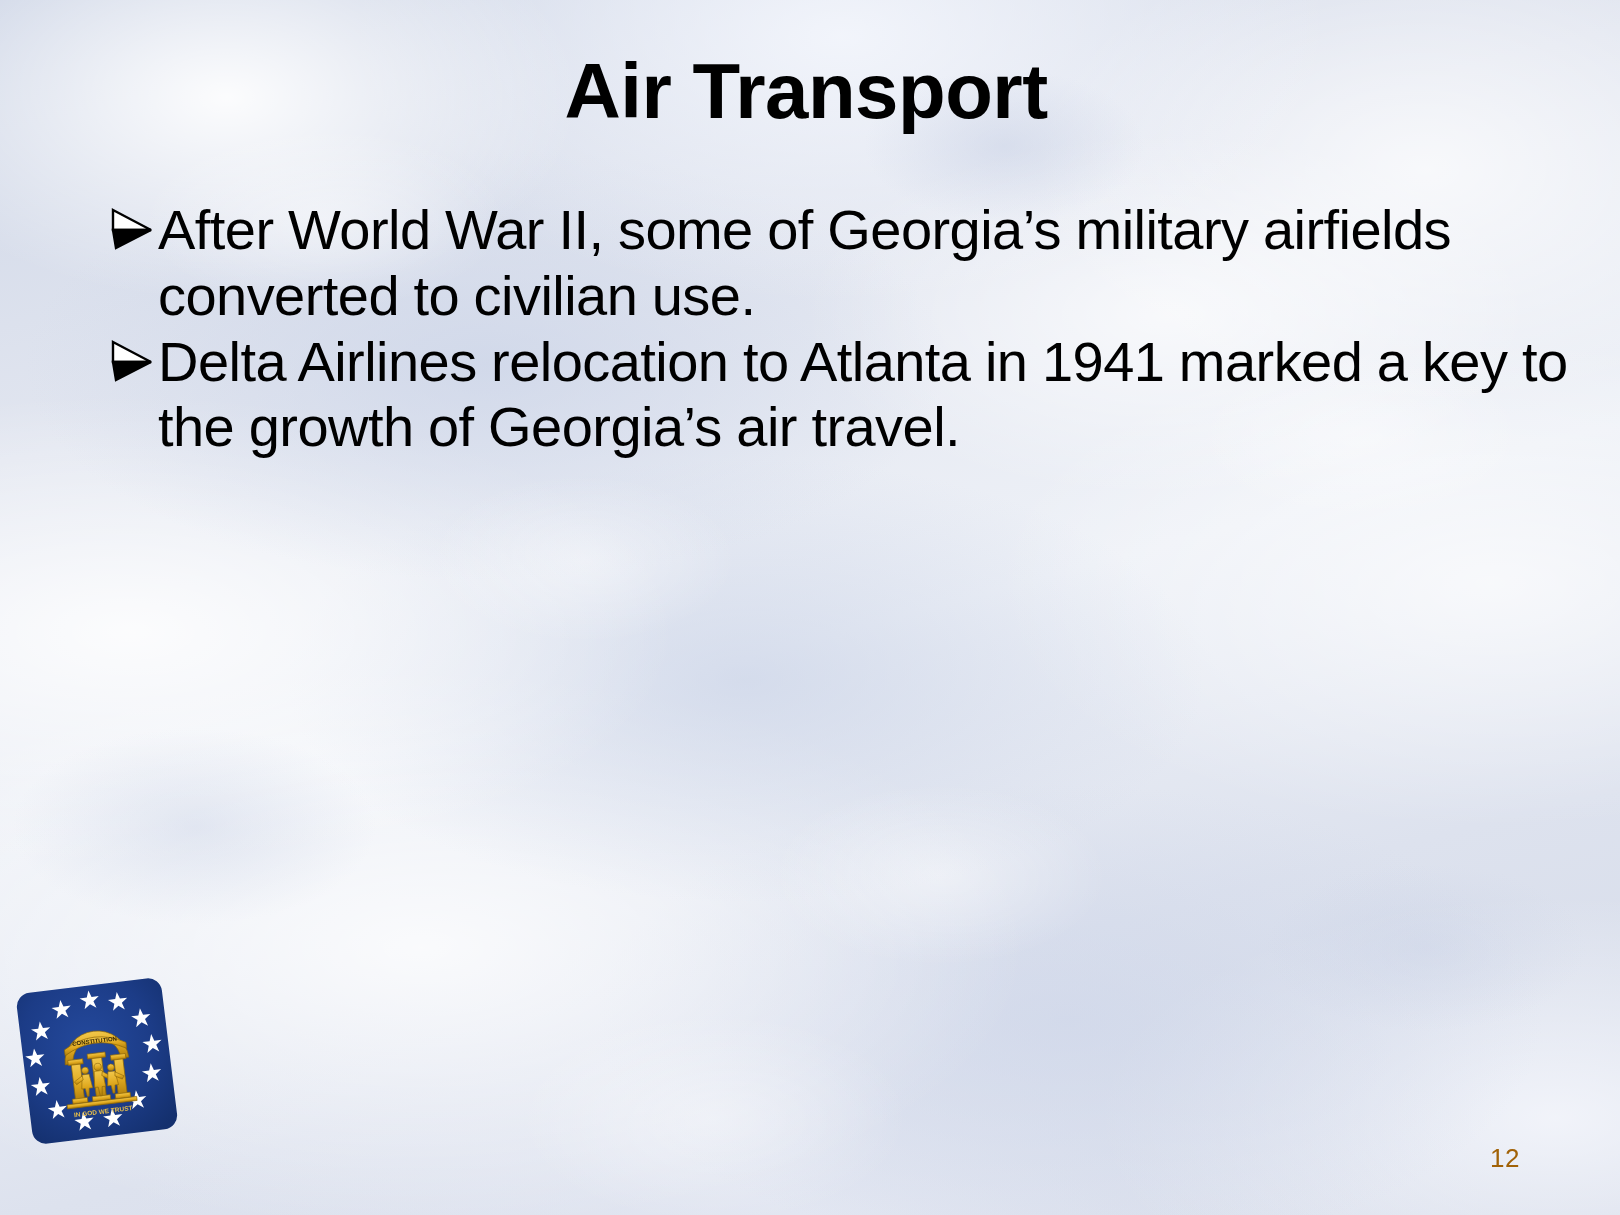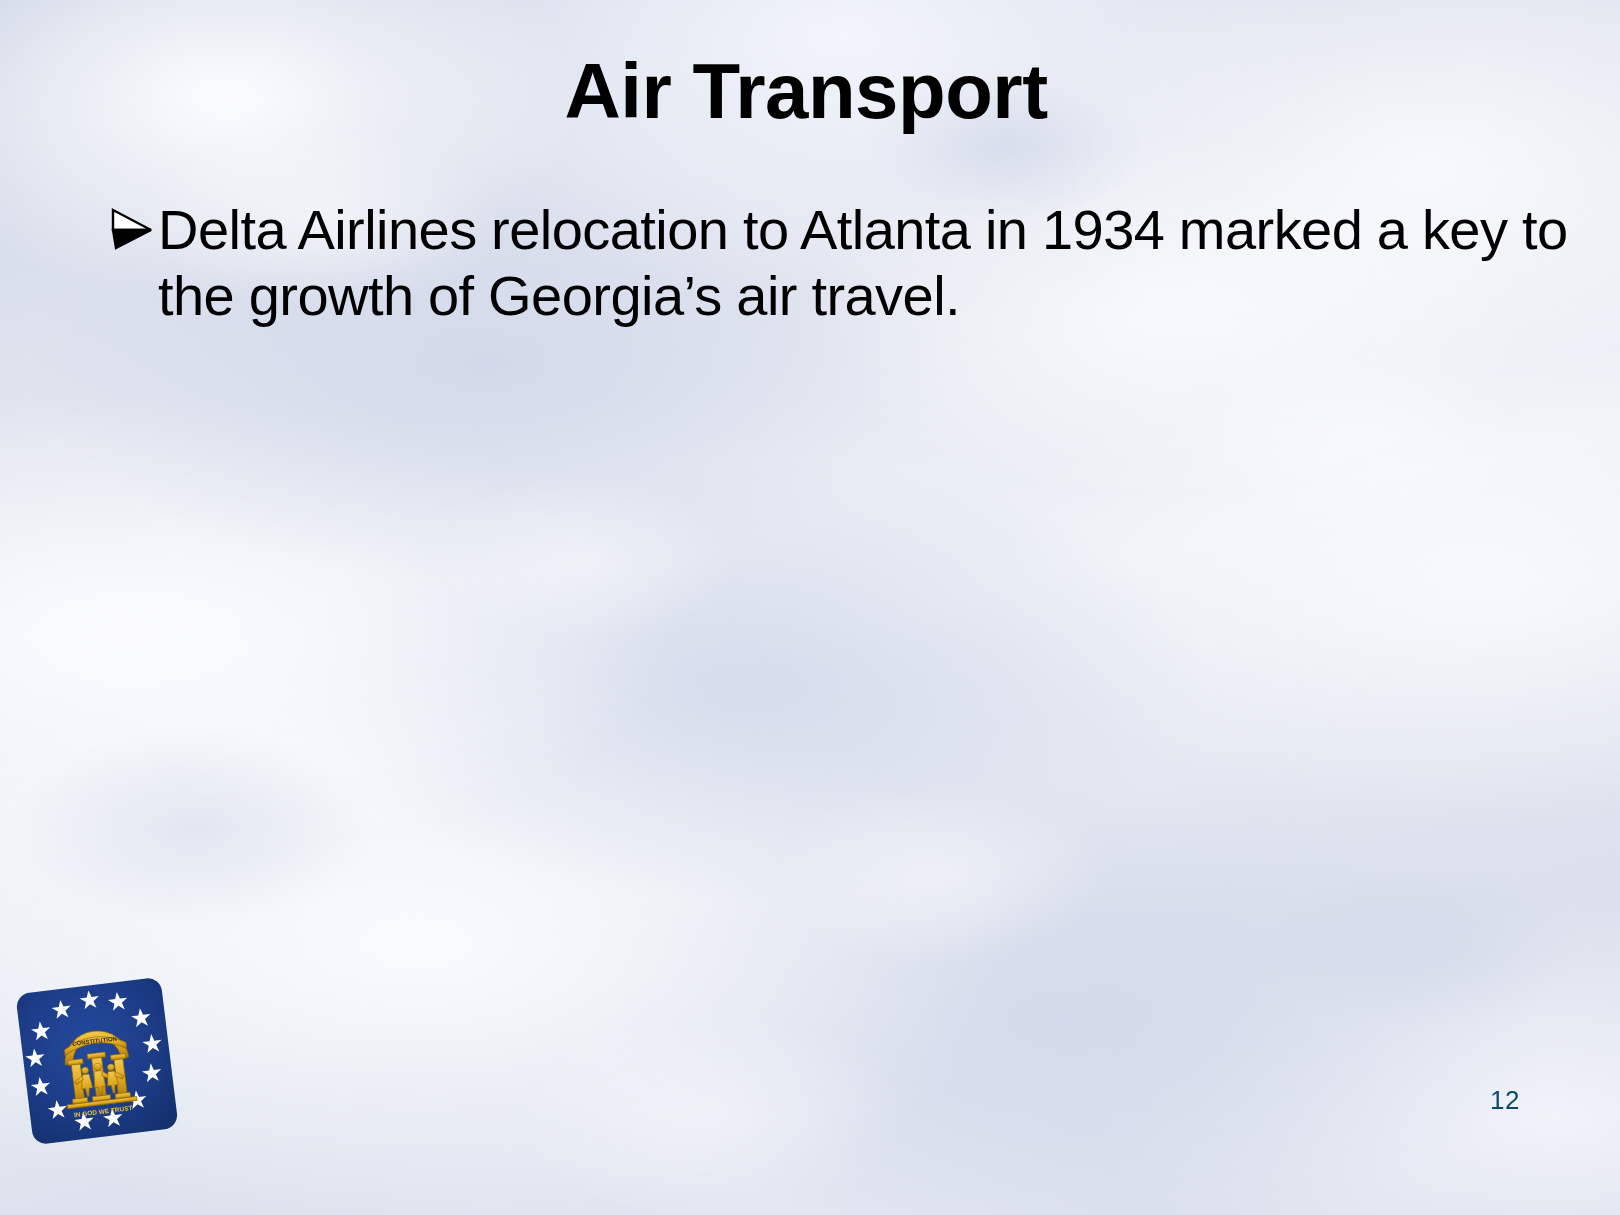--- a/index.html
+++ b/index.html
@@ -125,49 +125,58 @@
     top: 983px;
     width: 150px;
     height: 156px;
     transform: rotate(-7deg);
   }
 
   
   #page-number {
     position: absolute;
     right: 100px;
-    top: 1085px;
+    top: 1143px;
     font-family: "Liberation Sans", sans-serif;
     font-size: 26px;
-    color: #0c4a6e;
+    color: #a16207;
     letter-spacing: 0.5px;
   }
 </style>
 </head>
 <body>
 
 <div id="slide">
 
   <div id="slide-background"></div>
 
   <div id="slide-title">Air Transport</div>
 
   <div id="body-list">
-
-
-
 
     <div class="bullet-row">
       <span class="bullet-marker">
         <svg viewBox="0 0 44 44" xmlns="http://www.w3.org/2000/svg" aria-hidden="true">
           <path d="M3 3 L41 23 L3 23 Z" fill="#ffffff" stroke="#000000" stroke-width="2.4" stroke-linejoin="miter"></path>
           <path d="M3 23 L41 23 L6 41 Z" fill="#000000" stroke="#000000" stroke-width="2.4" stroke-linejoin="miter"></path>
         </svg>
       </span>
-      <span class="bullet-text">Delta Airlines relocation to Atlanta in 1934 marked a key to the growth of Georgia’s air travel.</span>
+      <span class="bullet-text">After World War II, some of Georgia’s military airfields converted to civilian use.</span>
+    </div>
+
+
+
+    <div class="bullet-row">
+      <span class="bullet-marker">
+        <svg viewBox="0 0 44 44" xmlns="http://www.w3.org/2000/svg" aria-hidden="true">
+          <path d="M3 3 L41 23 L3 23 Z" fill="#ffffff" stroke="#000000" stroke-width="2.4" stroke-linejoin="miter"></path>
+          <path d="M3 23 L41 23 L6 41 Z" fill="#000000" stroke="#000000" stroke-width="2.4" stroke-linejoin="miter"></path>
+        </svg>
+      </span>
+      <span class="bullet-text">Delta Airlines relocation to Atlanta in 1941 marked a key to the growth of Georgia’s air travel.</span>
     </div>
 
   </div>
 
   <div id="georgia-flag">
     <svg viewBox="0 0 150 156" xmlns="http://www.w3.org/2000/svg" aria-hidden="true">
       <defs>
         <radialGradient id="fieldGrad" cx="45%" cy="38%" r="75%">
           <stop offset="0%" stop-color="#24499c"></stop>
           <stop offset="60%" stop-color="#1c3c87"></stop>

